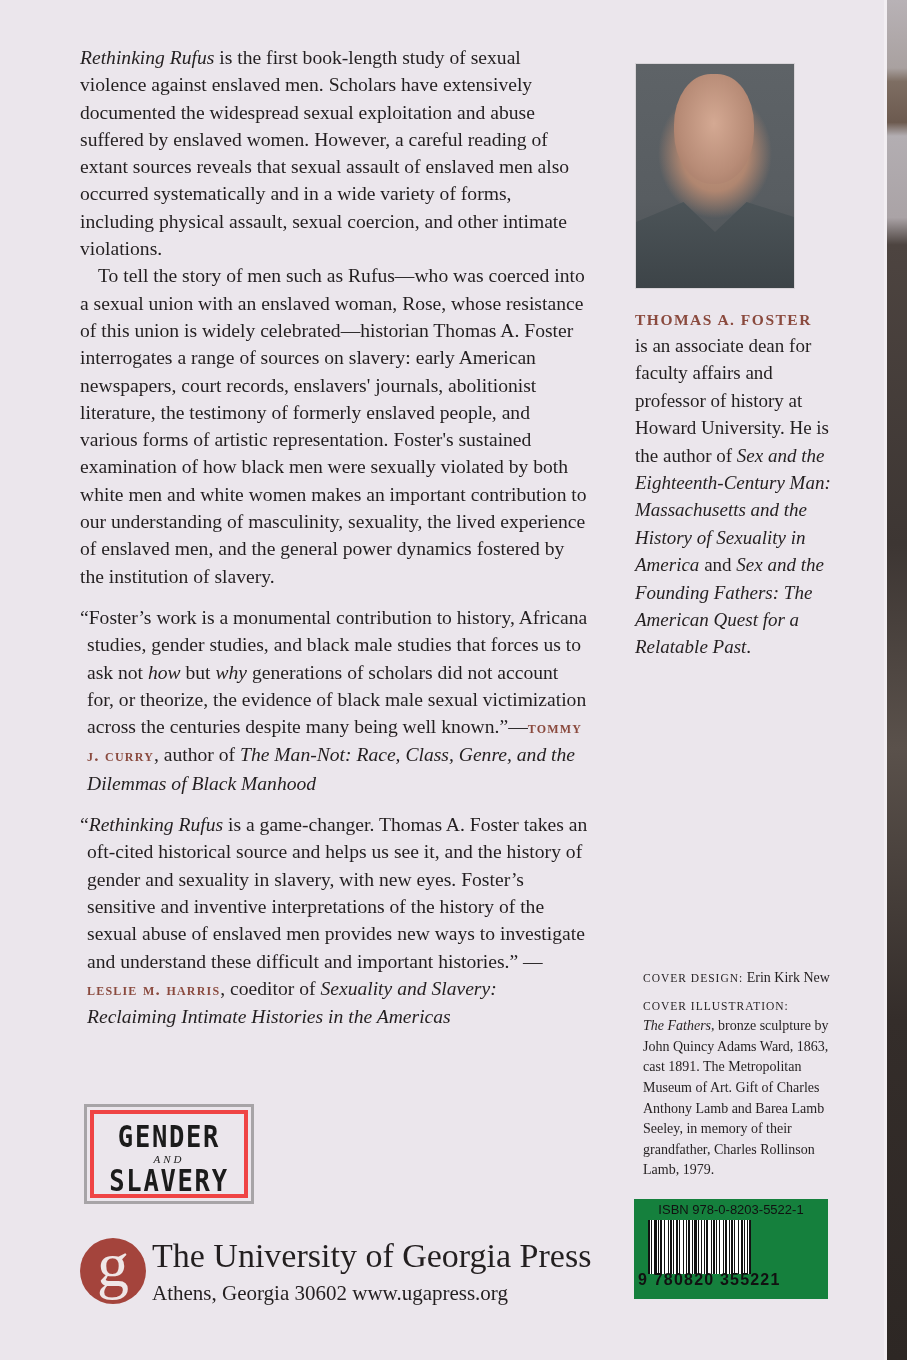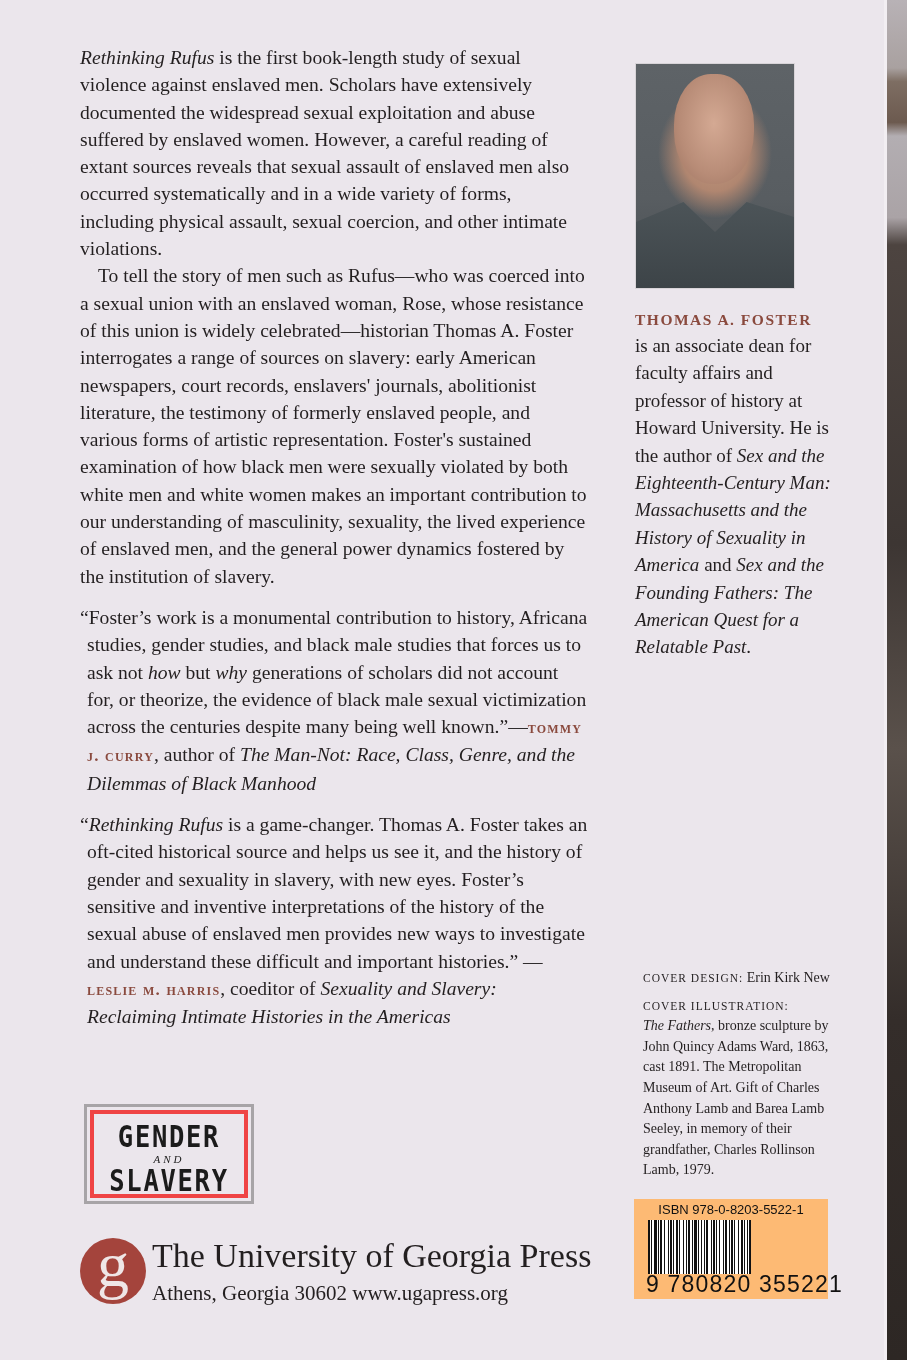--- a/index.html
+++ b/index.html
@@ -33,25 +33,25 @@
   .photo .shirt { position:absolute; left:0; top:128px; width:158px; height:100px; background:linear-gradient(180deg,#4e565a,#3c4347); clip-path:polygon(0 30%,30% 10%,50% 40%,70% 10%,100% 25%,100% 100%,0 100%); }
 
   .bio { position:absolute; left:635px; top:308px; width:210px; font-size:19px; line-height:27.4px; }
   .bio .bio-name { display:block; font-weight:bold; letter-spacing:1.5px; color:#8a4a3e; font-size:15.5px; line-height:24px; }
   .bio em { font-style:italic; }
 
   .credits { position:absolute; left:635px; top:968px; width:200px; font-size:14px; line-height:20.6px; }
   .credits .lbl { letter-spacing:1px; font-size:11.5px; text-transform:uppercase; }
   .credits p { margin:0 0 7px 8px; }
 
-  .barcode-box { position:absolute; left:634px; top:1199px; width:194px; height:100px; background:#fdba74; }
+  .barcode-box { position:absolute; left:634px; top:1199px; width:194px; height:100px; background:#15803d; }
   .isbn-top { position:absolute; left:0; top:3px; width:194px; text-align:center; font-family:"Liberation Sans",sans-serif; font-size:13px; color:#111; }
   .bars { position:absolute; left:14px; top:21px; width:165px; height:54px; display:flex; align-items:stretch; }
   .bars span { display:block; background:#111; height:100%; }
-  .isbn-bottom { position:absolute; left:12px; top:72px; width:186px; font-family:"Liberation Sans",sans-serif; font-size:23px; letter-spacing:1.2px; color:#111; white-space:nowrap; }
+  .isbn-bottom { position:absolute; left:4px; top:72px; width:186px; font-family:"Liberation Sans",sans-serif; font-size:16px; letter-spacing:1.2px; color:#111; white-space:nowrap;font-weight:bold; }
 
   .series-logo { position:absolute; left:84px; top:1104px; width:170px; height:100px; border:3px solid #a7a4a7; background:#ebe6ec; box-sizing:border-box; }
   .series-logo-inner { position:absolute; left:3px; top:3px; right:3px; bottom:3px; border:4px solid #ef4444; text-align:center; }
   .series-gender, .series-slavery { font-family:"DejaVu Sans Mono","Liberation Mono",monospace; font-weight:bold; font-size:30px; letter-spacing:2px; color:#1b1b1b; line-height:30px; display:block; transform:scaleX(0.85); }
   .series-gender { margin-top:8px; }
   .series-and { font-style:italic; font-size:11px; letter-spacing:3px; display:block; line-height:14px; color:#1b1b1b; }
 
   .press-logo { position:absolute; left:80px; top:1238px; width:66px; height:66px; border-radius:50%; background:#a4443c; color:#efe6e6; font-size:64px; line-height:54px; text-align:center; font-weight:normal; }
   .press-name { position:absolute; left:152px; top:1237px; font-size:34px; color:#231f20; white-space:nowrap; }
   .press-addr { position:absolute; left:152px; top:1281px; font-size:21px; color:#231f20; white-space:nowrap; }

